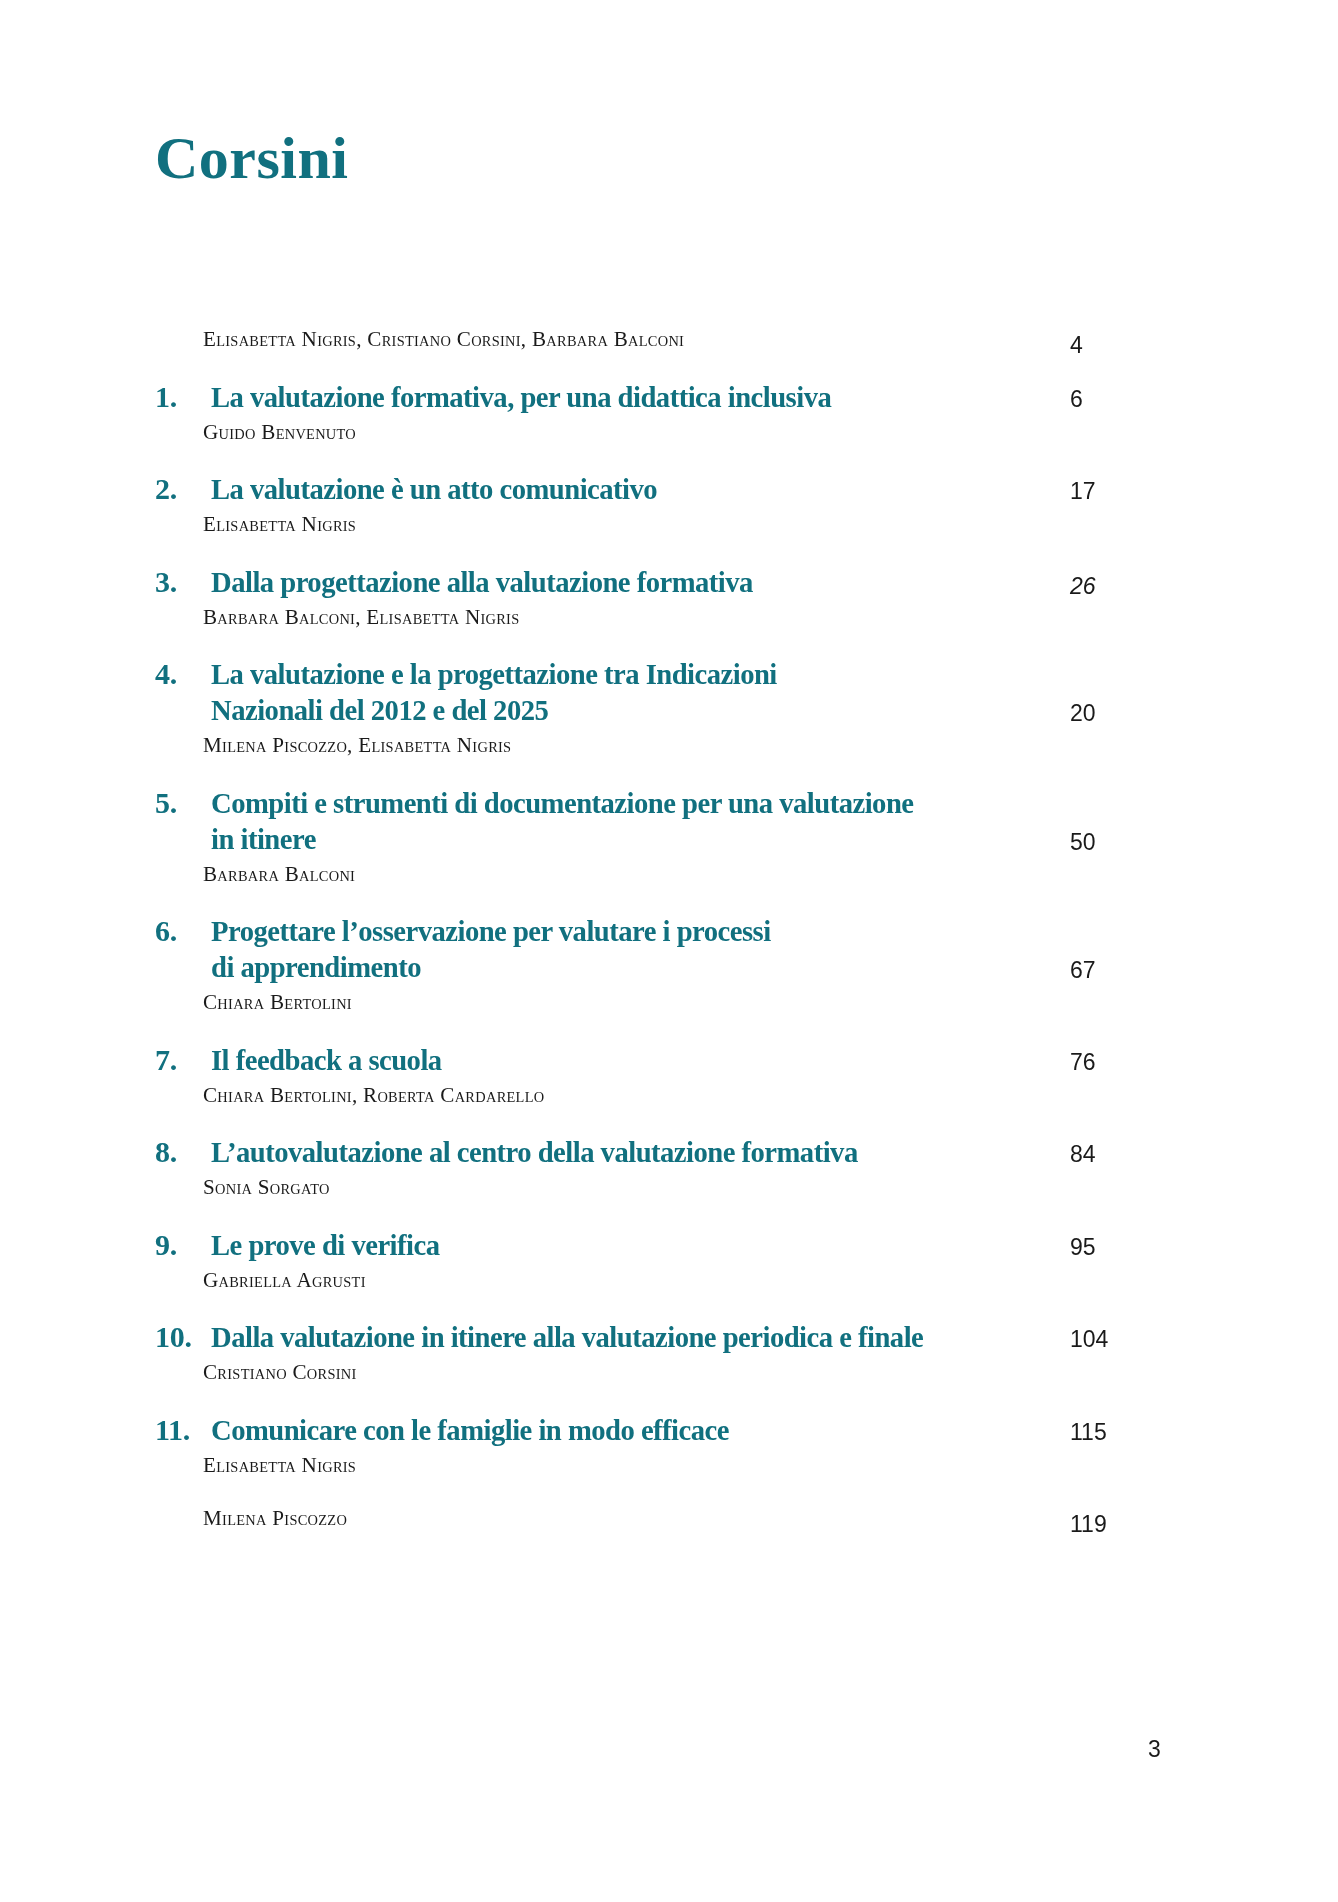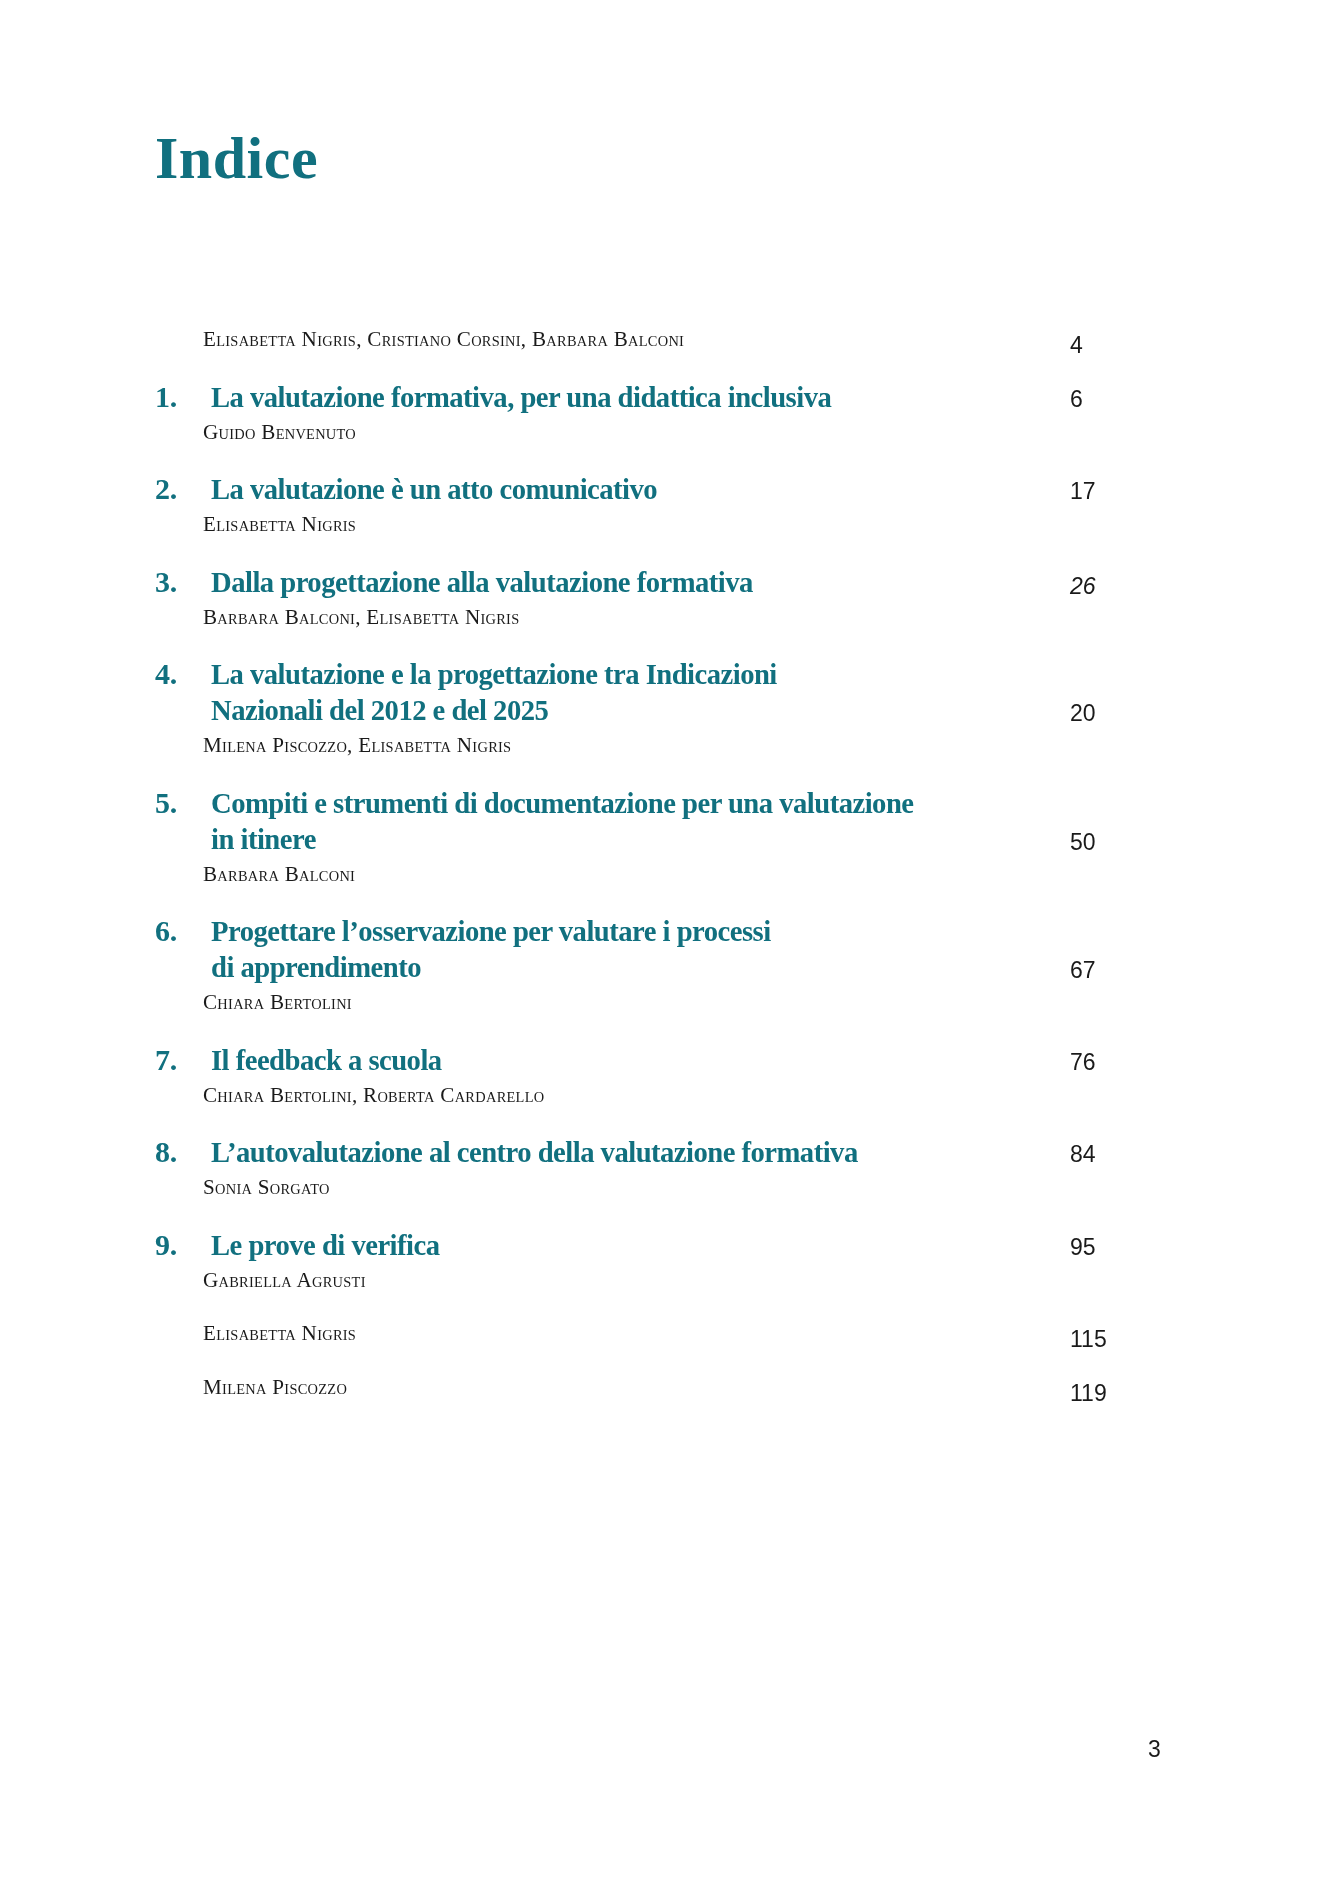--- a/index.html
+++ b/index.html
@@ -120,21 +120,21 @@
     font-family: "Liberation Sans", "DejaVu Sans", sans-serif;
     font-size: 23px;
     color: #1a1a1a;
   }
 </style>
 </head>
 <body>
 
 <div class="page">
 
-  <div class="toc-heading">Indice</div>
+  <div class="toc-heading">Corsini</div>
 
   <div class="toc" id="toc-list">
       <div class="entry section">
         <div class="pagenum" style="top: 9px;">4</div>
         <div class="authors">Elisabetta Nigris, Cristiano Corsini, Barbara Balconi</div>
       </div>
       <div class="entry">
         <div class="entry-line">
           <div class="num">1.</div>
           <div class="title-col">
@@ -221,20 +221,36 @@
         <div class="entry-line">
           <div class="num">9.</div>
           <div class="title-col">
             <div class="title">Le prove di verifica</div>
           </div>
         </div>
         <div class="pagenum" style="top: 9px;">95</div>
         <div class="authors">Gabriella Agrusti</div>
       </div>
       <div class="entry">
+        <div class="entry-line">
+          <div class="num">10.</div>
+          <div class="title-col">
+            <div class="title">Dalla valutazione in itinere alla valutazione periodica e finale</div>
+          </div>
+        </div>
+        <div class="pagenum" style="top: 9px;">104</div>
+        <div class="authors">Cristiano Corsini</div>
+      </div>
+      <div class="entry">
+        <div class="entry-line">
+          <div class="num">11.</div>
+          <div class="title-col">
+            <div class="title">Comunicare con le famiglie in modo efficace</div>
+          </div>
+        </div>
         <div class="pagenum" style="top: 9px;">115</div>
         <div class="authors">Elisabetta Nigris</div>
       </div>
       <div class="entry">
         <div class="pagenum" style="top: 9px;">119</div>
         <div class="authors">Milena Piscozzo</div>
       </div>
     </div>
 
   <div class="folio">3</div>

